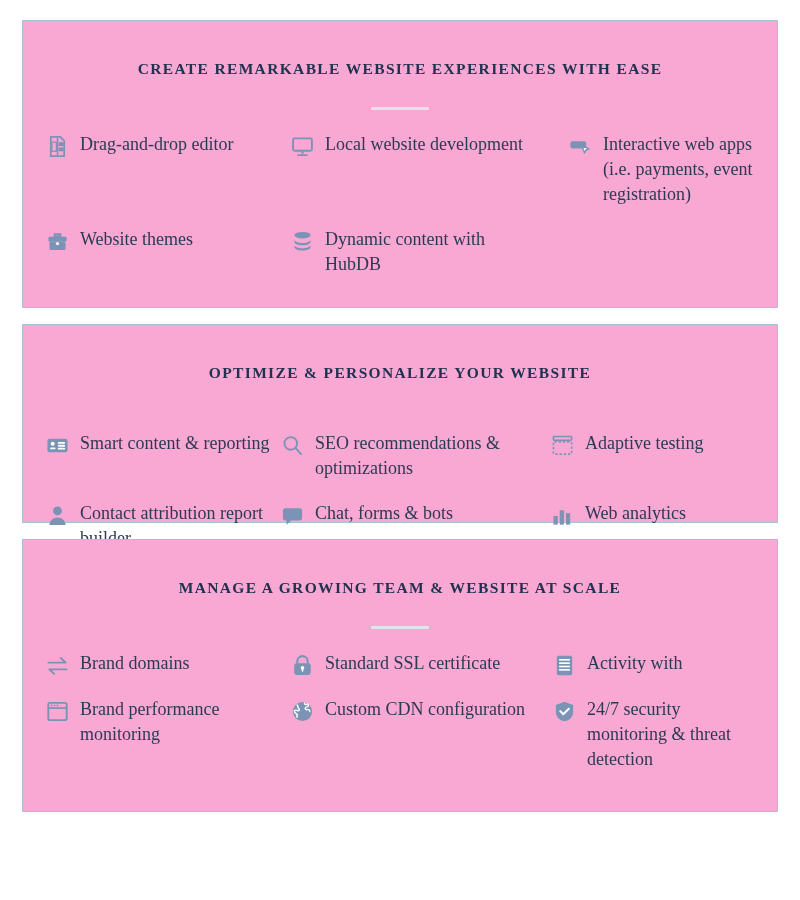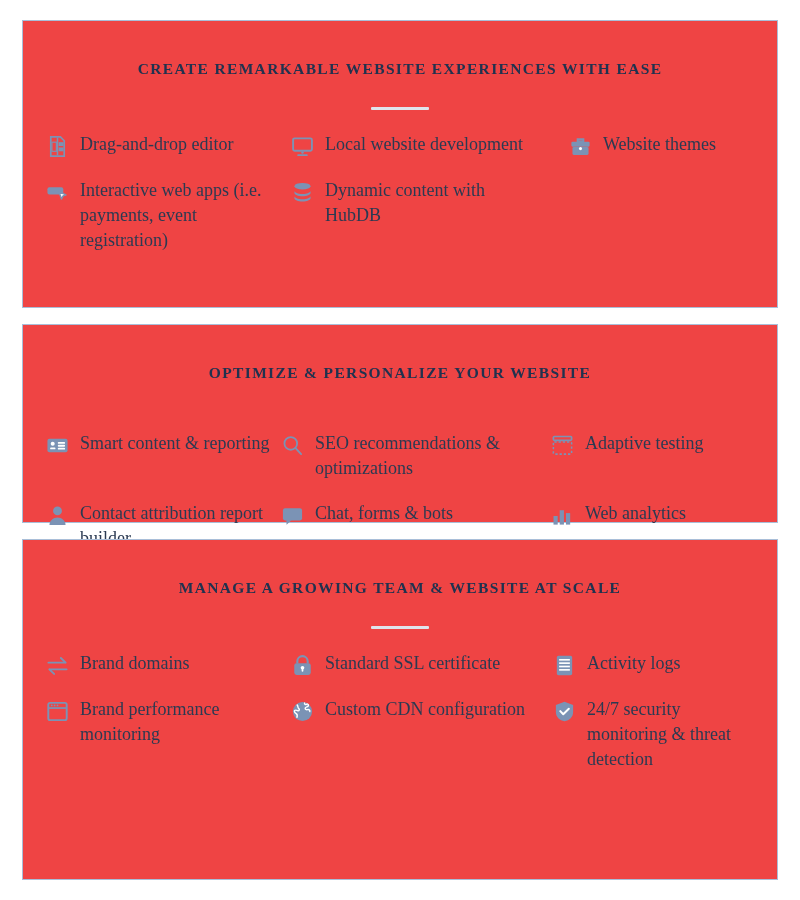--- a/index.html
+++ b/index.html
@@ -21,29 +21,29 @@
     box-sizing: border-box;
     padding: 20px 22px 18px 22px;
     display: flex;
     flex-direction: column;
     gap: 16px;
   }
 
   .panel {
     box-sizing: border-box;
     border: 1.5px solid #a9bed8;
-    background: #ef4444;
+    background: #f9a8d4;
     padding: 26px 22px 18px 22px;
     display: flex;
     flex-direction: column;
     align-items: center;
   }
   .panel.p1 { height: 288px; }
   .panel.p2 { height: 199px; }
-  .panel.p3 { height: 341px; }
+  .panel.p3 { height: 273px; }
 
   .panel-title {
     font-size: 15.5px;
     font-weight: bold;
     letter-spacing: 1.35px;
     color: #20324f;
     text-align: center;
     text-transform: uppercase;
     line-height: 1.2;
     white-space: nowrap;
@@ -127,37 +127,37 @@
             <circle cx="12" cy="18.3" r="1.3" fill="#7b93b5"></circle>
             <rect x="6.5" y="20.2" width="11" height="1.8" rx="0.9" fill="#7b93b5"></rect>
           </svg>
         </span>
         <span class="feature-label">Local website development</span>
       </div>
 
       <div class="feature">
         <span class="feature-icon">
           <svg viewBox="0 0 24 24" aria-hidden="true">
+            <rect x="1.5" y="6.5" width="16.5" height="7.5" rx="2" fill="#7b93b5"></rect>
+            <path d="M13.5 11.2l7.4 3.3-3.1 1-1.6 3.3z" fill="#ffffff" stroke="#7b93b5" stroke-width="1.5" stroke-linejoin="round"></path>
+          </svg>
+        </span>
+        <span class="feature-label">Interactive web apps (i.e. payments, event registration)</span>
+      </div>
+
+      <div class="feature">
+        <span class="feature-icon">
+          <svg viewBox="0 0 24 24" aria-hidden="true">
             <path d="M9 4.5h6v2.3H9z" fill="none" stroke="#7b93b5" stroke-width="2"></path>
             <rect x="2.5" y="7" width="19" height="5.2" rx="1.2" fill="#7b93b5"></rect>
             <rect x="3.6" y="12.6" width="16.8" height="8.2" rx="1.4" fill="#7b93b5"></rect>
             <circle cx="12" cy="14.2" r="1.6" fill="#ffffff"></circle>
           </svg>
         </span>
         <span class="feature-label">Website themes</span>
-      </div>
-
-      <div class="feature">
-        <span class="feature-icon">
-          <svg viewBox="0 0 24 24" aria-hidden="true">
-            <rect x="1.5" y="6.5" width="16.5" height="7.5" rx="2" fill="#7b93b5"></rect>
-            <path d="M13.5 11.2l7.4 3.3-3.1 1-1.6 3.3z" fill="#ffffff" stroke="#7b93b5" stroke-width="1.5" stroke-linejoin="round"></path>
-          </svg>
-        </span>
-        <span class="feature-label">Interactive web apps (i.e. payments, event registration)</span>
       </div>
 
       <div class="feature">
         <span class="feature-icon">
           <svg viewBox="0 0 24 24" aria-hidden="true">
             <ellipse cx="12" cy="5.4" rx="8.4" ry="3.4" fill="#7b93b5"></ellipse>
             <path d="M3.6 10.2c0 1.9 3.8 3.4 8.4 3.4s8.4-1.5 8.4-3.4v2.4c0 1.9-3.8 3.4-8.4 3.4s-8.4-1.5-8.4-3.4z" fill="#7b93b5"></path>
             <path d="M3.6 15.6c0 1.9 3.8 3.4 8.4 3.4s8.4-1.5 8.4-3.4V18c0 1.9-3.8 3.4-8.4 3.4S3.6 19.9 3.6 18z" fill="#7b93b5"></path>
           </svg>
         </span>
@@ -270,21 +270,21 @@
       <div class="feature">
         <span class="feature-icon">
           <svg viewBox="0 0 24 24" aria-hidden="true">
             <rect x="4" y="1.8" width="16" height="20.4" rx="1.8" fill="#7b93b5"></rect>
             <rect x="6.4" y="5.2" width="11.2" height="1.7" fill="#ffffff"></rect>
             <rect x="6.4" y="8.7" width="11.2" height="1.7" fill="#ffffff"></rect>
             <rect x="6.4" y="12.2" width="11.2" height="1.7" fill="#ffffff"></rect>
             <rect x="6.4" y="15.7" width="11.2" height="1.7" fill="#ffffff"></rect>
           </svg>
         </span>
-        <span class="feature-label">Activity logs</span>
+        <span class="feature-label">Activity with</span>
       </div>
 
       <div class="feature">
         <span class="feature-icon">
           <svg viewBox="0 0 24 24" aria-hidden="true">
             <rect x="2.4" y="3" width="19.2" height="18" rx="2" fill="none" stroke="#7b93b5" stroke-width="2"></rect>
             <path d="M2.4 8.4h19.2" stroke="#7b93b5" stroke-width="1.8"></path>
             <circle cx="6" cy="5.7" r="0.95" fill="#7b93b5"></circle>
             <circle cx="9" cy="5.7" r="0.95" fill="#7b93b5"></circle>
             <circle cx="12" cy="5.7" r="0.95" fill="#7b93b5"></circle>

